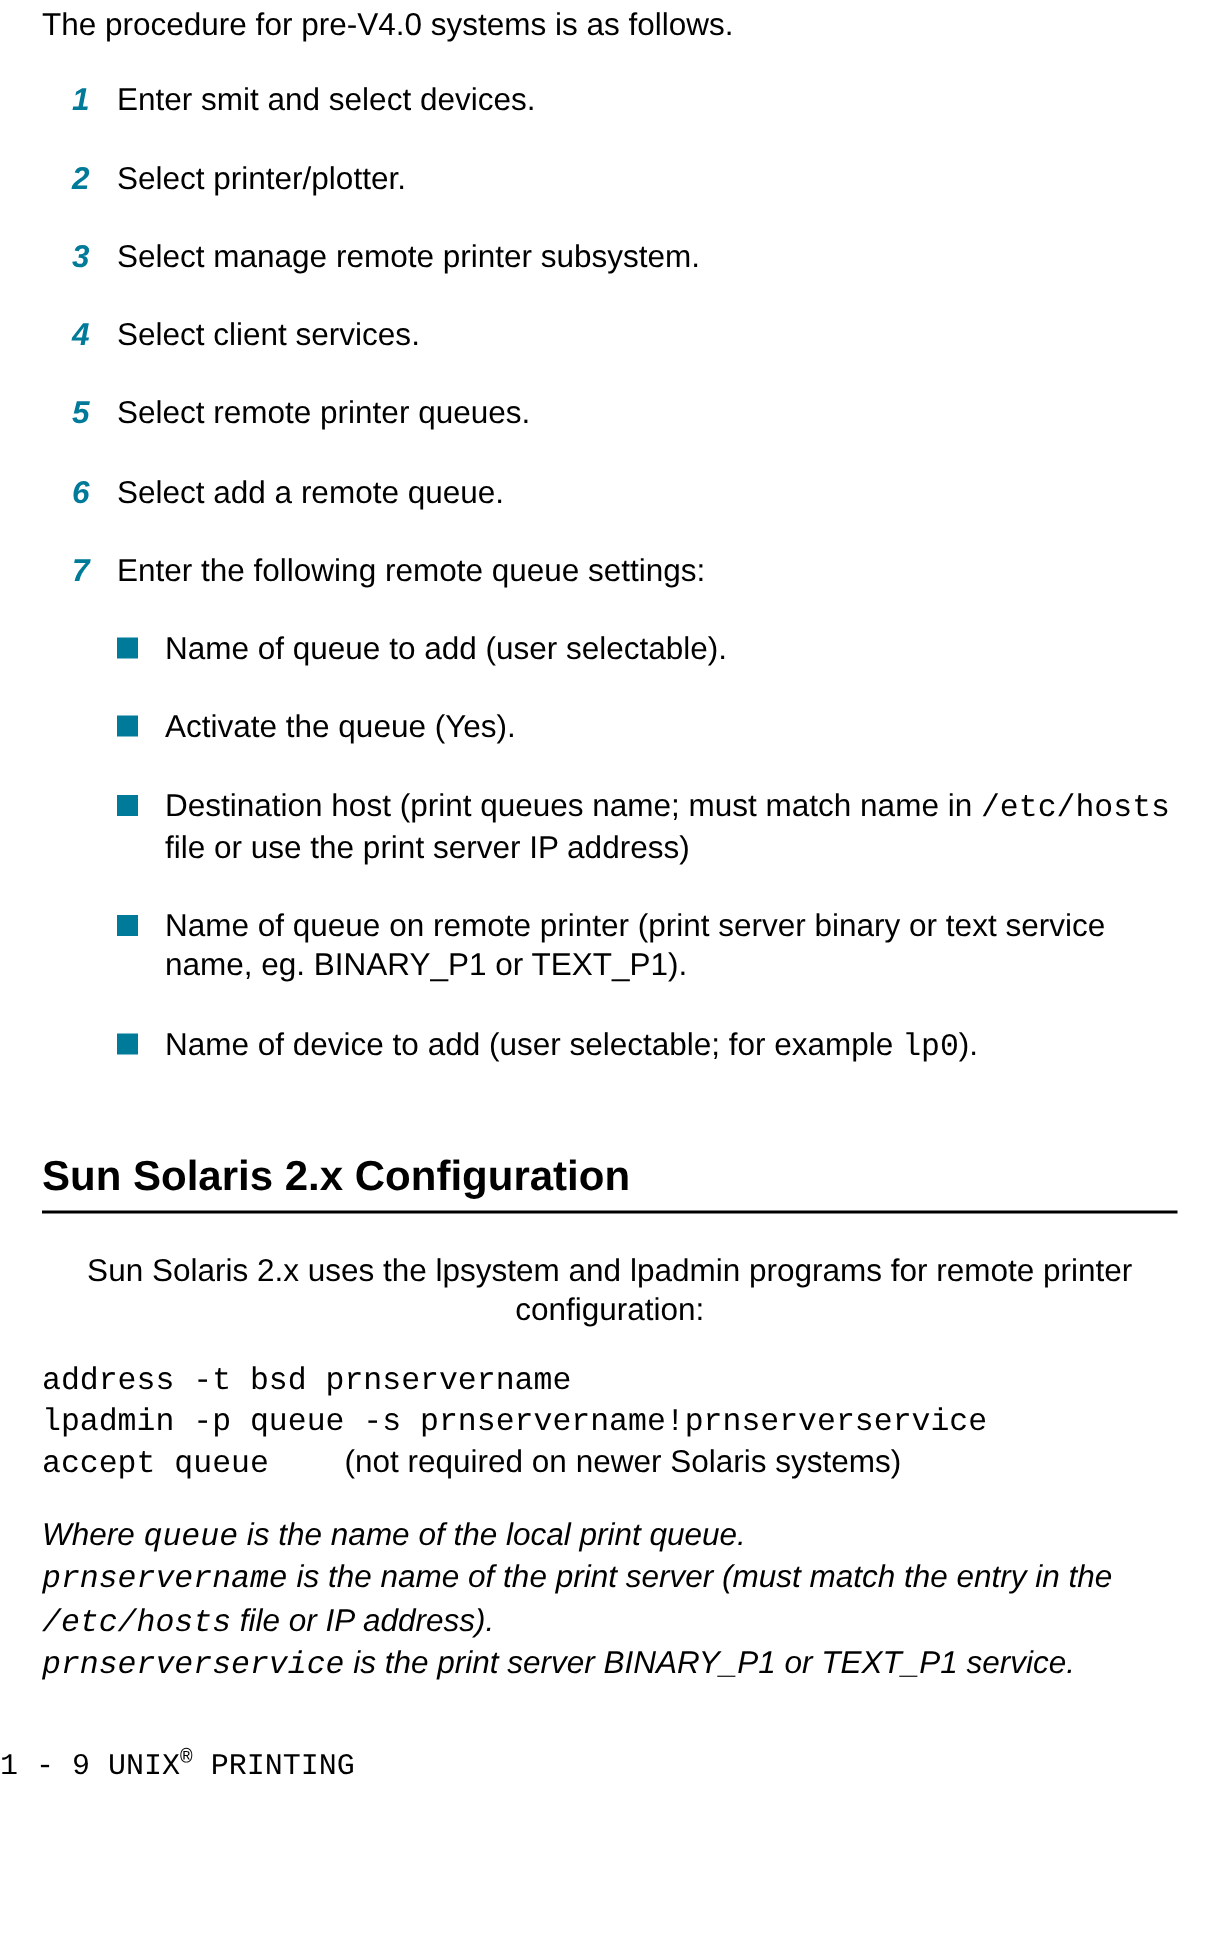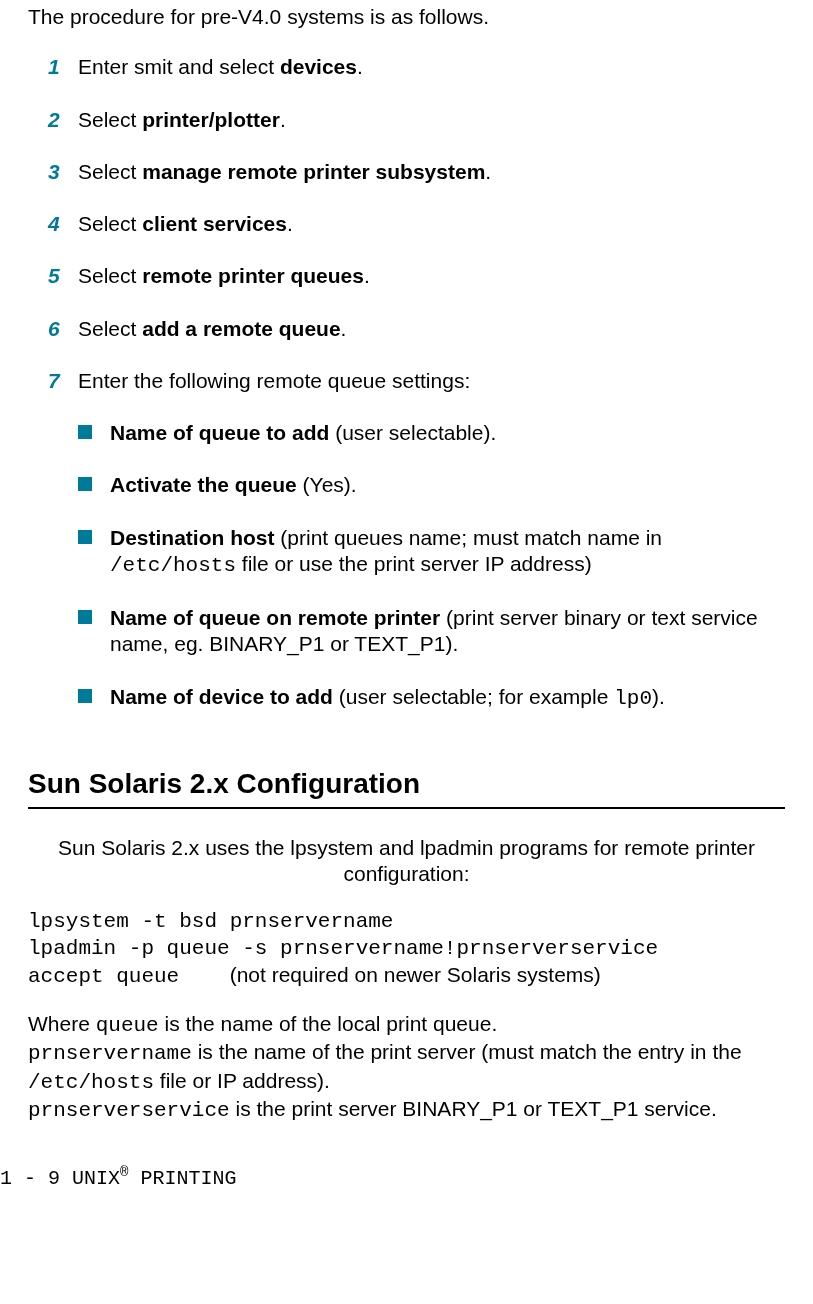--- a/index.html
+++ b/index.html
@@ -51,21 +51,21 @@
     width: 14px;
     height: 14px;
     background: #007a99;
     margin-top: 5px;
     margin-right: 18px;
     flex-shrink: 0;
   }
   .bullet-body {
     flex: 1;
   }
-  .bold { font-weight: bold; }
+  .bold { font-weight: normal; }
   .mono { font-family: "Courier New", Courier, monospace; }
   h2.section {
     font-size: 28px;
     font-weight: bold;
     margin: 28px 0 6px 0;
     padding-bottom: 6px;
     border-bottom: 2px solid #000;
   }
   .para {
     margin: 26px 0 22px 0;
@@ -76,20 +76,21 @@
     margin: 0 0 20px 0;
     line-height: 1.25;
     white-space: normal;
   }
   .codeblock > div { white-space: nowrap; }
   .note-inline {
     font-family: Arial, Helvetica, sans-serif;
   }
   .explain {
     margin-bottom: 40px;
+    font-style: italic;
   }
   .footer {
     font-size: 20px;
     margin-left: -28px;
     font-family: Liberation Mono, monospace;
   }
   .sup { font-size: 0.7em; vertical-align: super; }
 </style>
 </head>
 <body>
@@ -171,21 +172,21 @@
       </ul>
     </span>
   </li>
 </ol>
 
 <h2 class="section">Sun Solaris 2.x Configuration</h2>
 
 <p class="para">Sun Solaris 2.x uses the lpsystem and lpadmin programs for remote printer configuration:</p>
 
 <div class="codeblock">
-  <div>lpsystem -t bsd prnservername</div>
+  <div>address -t bsd prnservername</div>
   <div>lpadmin -p queue -s prnservername!prnserverservice</div>
   <div><span>accept queue</span>&nbsp;&nbsp;&nbsp;&nbsp;<span class="note-inline">(not required on newer Solaris systems)</span></div>
 </div>
 
 <p class="explain">
   <span>Where </span><span class="mono">queue</span><span> is the name of the local print queue.</span><br>
   <span class="mono">prnservername</span><span> is the name of the print server (must match the entry in the </span><span class="mono">/etc/hosts</span><span> file or IP address).</span><br>
   <span class="mono">prnserverservice</span><span> is the print server BINARY_P1 or TEXT_P1 service.</span>
 </p>
 

